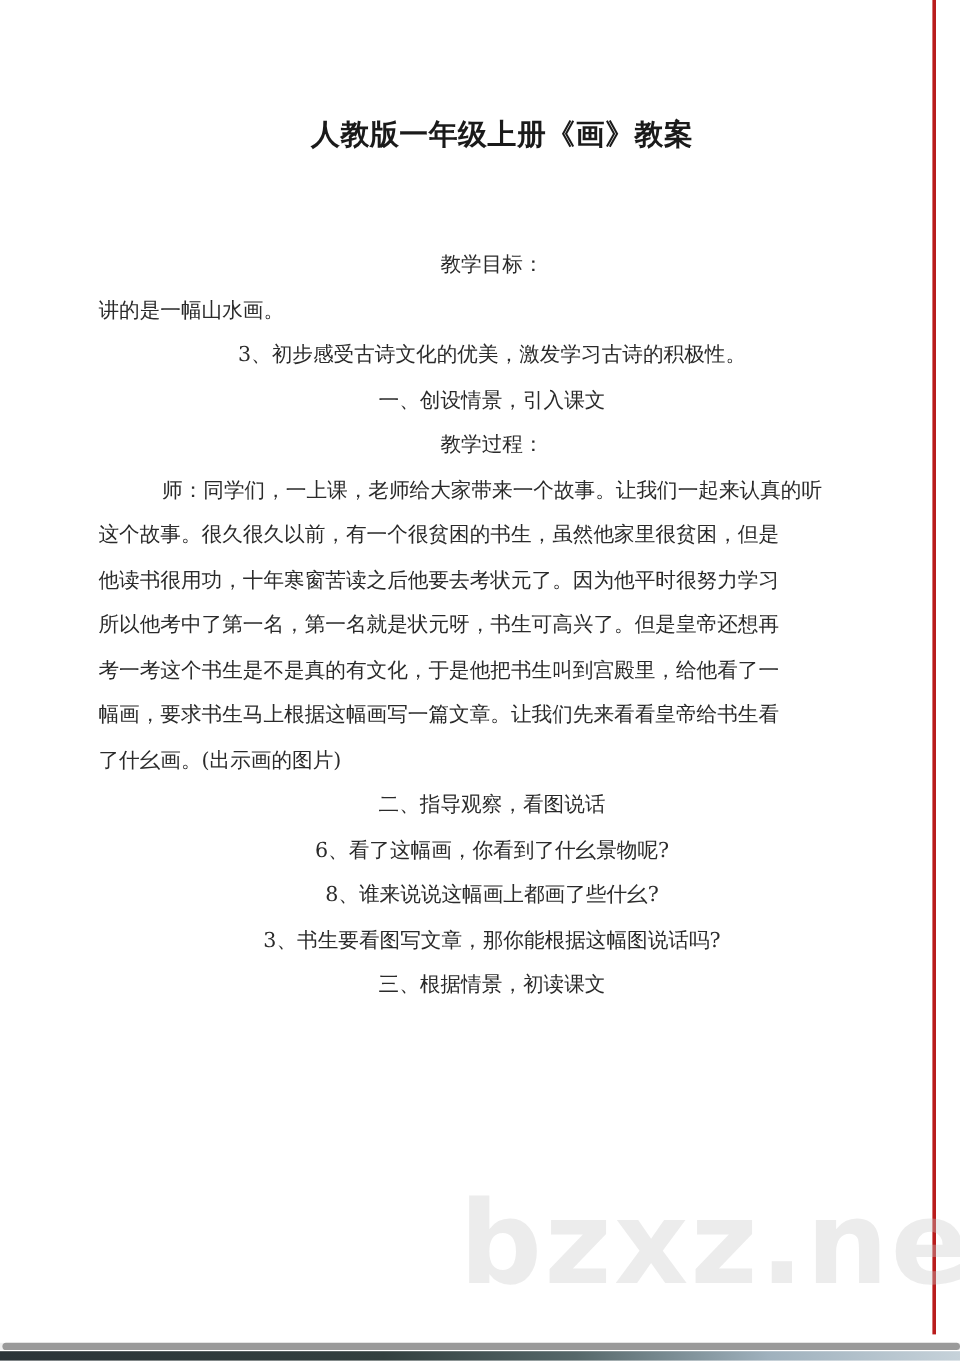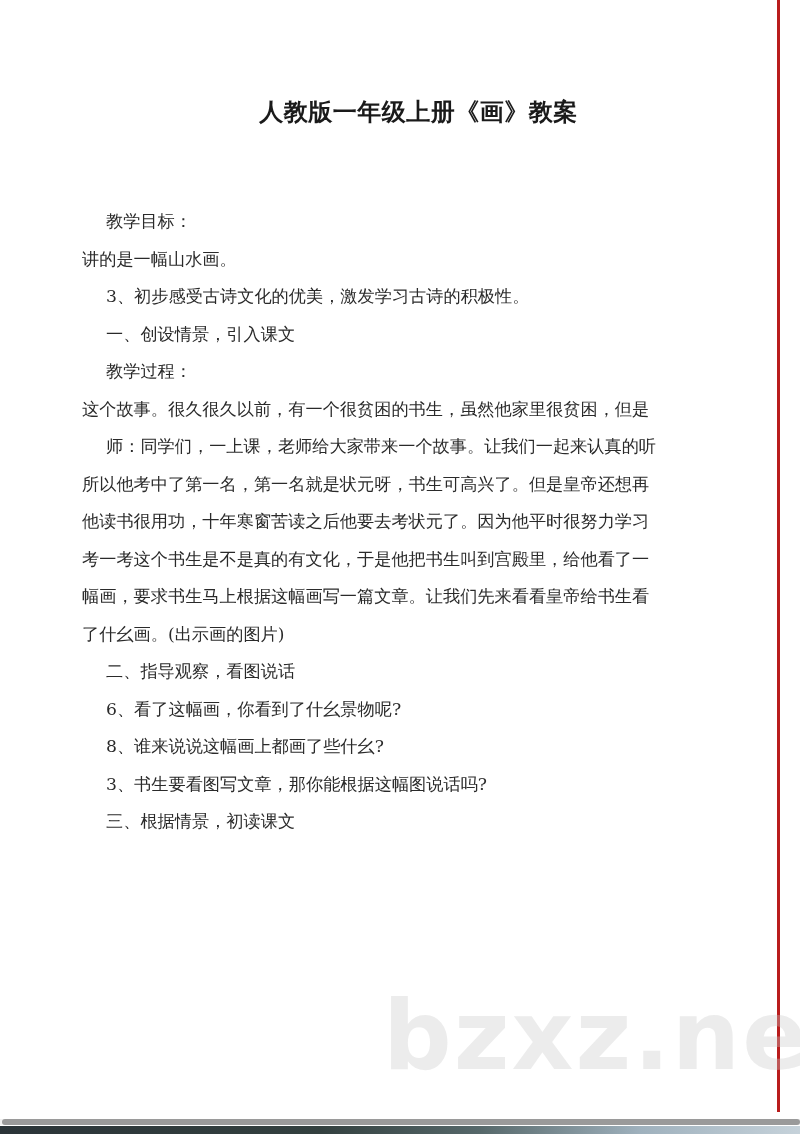--- a/index.html
+++ b/index.html
@@ -43,21 +43,21 @@
     width: 632px;
     font-size: 17.2px;
     line-height: 37.5px;
   }
   .line {
     display: block;
     height: 37.5px;
     white-space: nowrap;
     overflow: hidden;
   }
-  .indent { padding-left: 24px; }
+  .indent { padding-left: 24px; text-align: center; }
   .watermark {
     position: absolute;
     left: 383px;
     top: 988px;
     font-family: "DejaVu Sans", "Liberation Sans", sans-serif;
     font-weight: bold;
     font-size: 96px;
     color: rgba(200,200,200,0.35);
     letter-spacing: 2px;
     line-height: 1;
@@ -94,24 +94,24 @@
 
 <div class="page">
   <div class="title">人教版一年级上册《画》教案</div>
 
   <div class="body-text" id="body-text">
     <span class="line indent">教学目标：</span>
     <span class="line">讲的是一幅山水画。</span>
     <span class="line indent">3、初步感受古诗文化的优美，激发学习古诗的积极性。</span>
     <span class="line indent">一、创设情景，引入课文</span>
     <span class="line indent">教学过程：</span>
+    <span class="line indent">师：同学们，一上课，老师给大家带来一个故事。让我们一起来认真的听</span>
     <span class="line">这个故事。很久很久以前，有一个很贫困的书生，虽然他家里很贫困，但是</span>
-    <span class="line indent">师：同学们，一上课，老师给大家带来一个故事。让我们一起来认真的听</span>
+    <span class="line">他读书很用功，十年寒窗苦读之后他要去考状元了。因为他平时很努力学习</span>
     <span class="line">所以他考中了第一名，第一名就是状元呀，书生可高兴了。但是皇帝还想再</span>
-    <span class="line">他读书很用功，十年寒窗苦读之后他要去考状元了。因为他平时很努力学习</span>
     <span class="line">考一考这个书生是不是真的有文化，于是他把书生叫到宫殿里，给他看了一</span>
     <span class="line">幅画，要求书生马上根据这幅画写一篇文章。让我们先来看看皇帝给书生看</span>
     <span class="line">了什幺画。(出示画的图片)</span>
     <span class="line indent">二、指导观察，看图说话</span>
     <span class="line indent">6、看了这幅画，你看到了什幺景物呢?</span>
     <span class="line indent">8、谁来说说这幅画上都画了些什幺?</span>
     <span class="line indent">3、书生要看图写文章，那你能根据这幅图说话吗?</span>
     <span class="line indent">三、根据情景，初读课文</span>
   </div>
 

